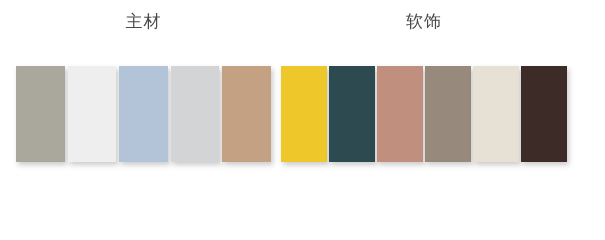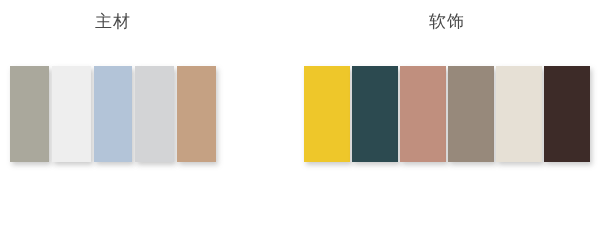--- a/index.html
+++ b/index.html
@@ -21,26 +21,26 @@
     background: #ffffff;
   }
 
   .palette-group {
     position: absolute;
     top: 0;
     height: 189px;
   }
 
   #group-main {
-    left: 10px;
-    width: 206px;
+    left: 16px;
+    width: 255px;
   }
 
   #group-soft {
-    left: 304px;
+    left: 281px;
     width: 286px;
   }
 
   .group-title {
     position: absolute;
     top: 9px;
     left: 0;
     width: 100%;
     text-align: center;
     font-size: 17px;

